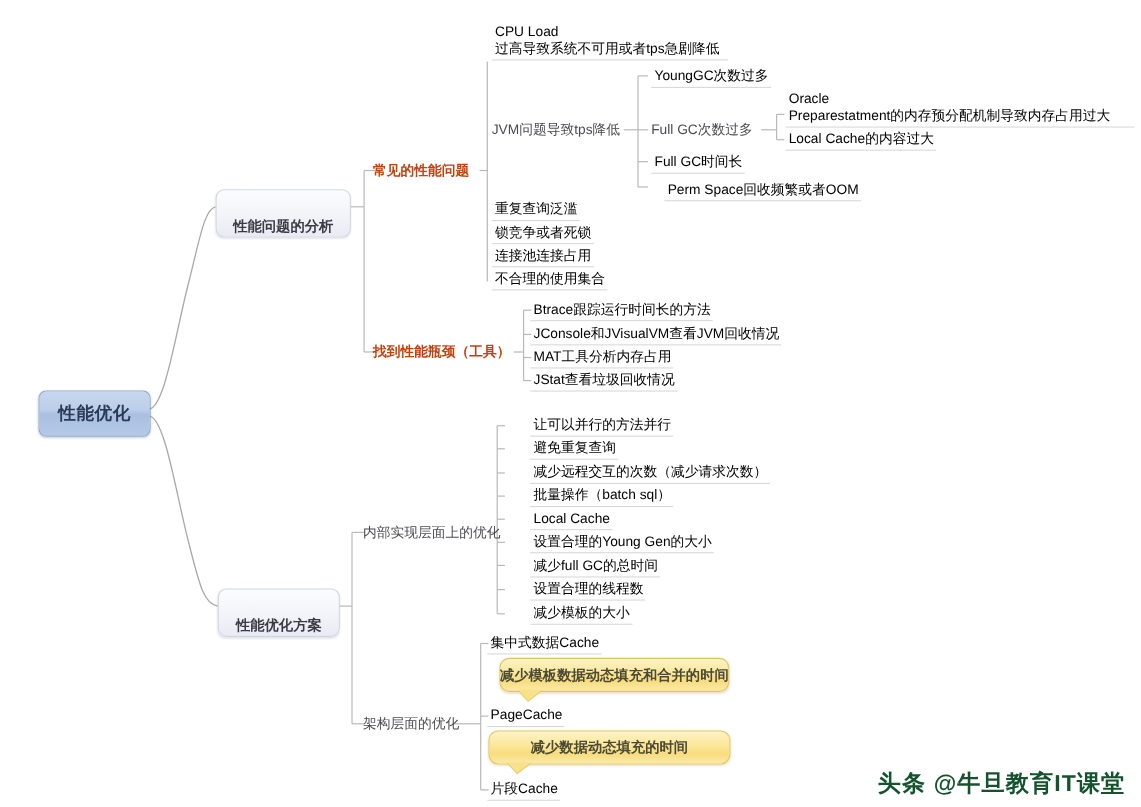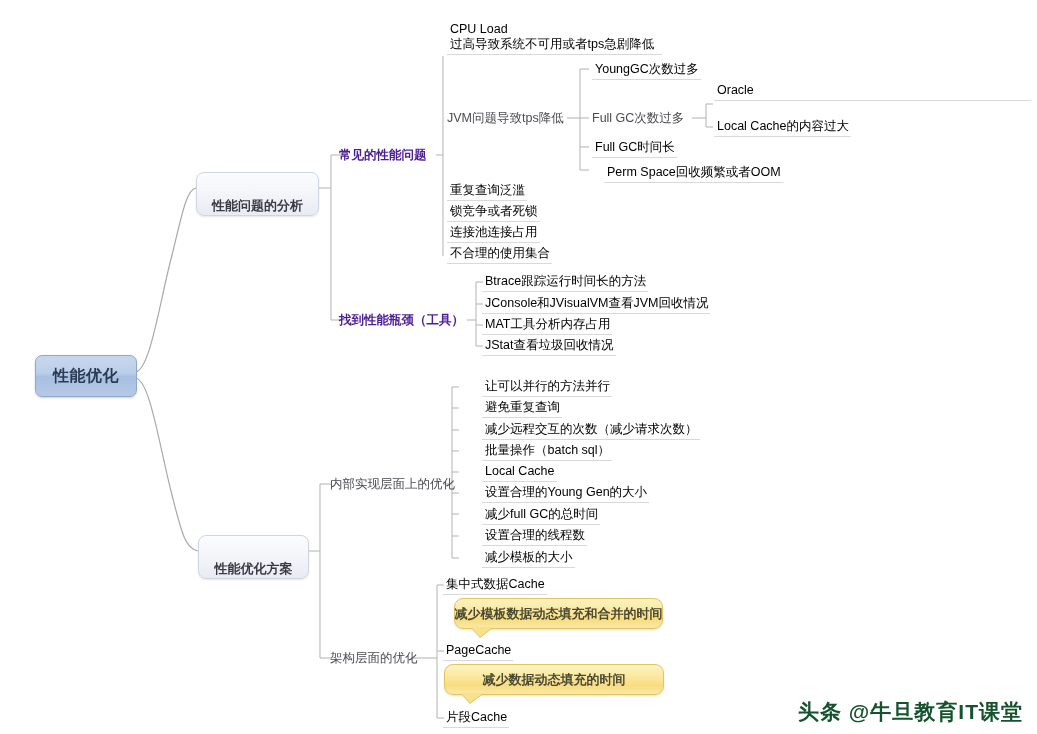--- a/index.html
+++ b/index.html
@@ -72,21 +72,21 @@
     white-space: nowrap;
   }
   #branch-analysis { left: 196px; top: 172px; width: 123px; }
   #branch-solution { left: 198px; top: 535px; width: 111px; }
 
   
   .topic2 {
     position: absolute;
     font-size: 12.5px;
     font-weight: bold;
-    color: #4c1d95;
+    color: #c2410c;
     white-space: nowrap;
   }
   .topic2.normalwt { font-weight: normal; color: #4a4a52; }
 
   
   .leaf {
     position: absolute;
     font-size: 12.5px;
     color: #000000;
     white-space: nowrap;
@@ -242,20 +242,21 @@
   <div class="leaf" style="left:447px; top:224px;">连接池连接占用</div>
   <div class="leaf" style="left:447px; top:245px;">不合理的使用集合</div>
 
   <div class="leaf" style="left:592px; top:61px;">YoungGC次数过多</div>
   <div class="topic2 normalwt" style="left:592px; top:110px;">Full GC次数过多</div>
   <div class="leaf" style="left:592px; top:139px;">Full GC时间长</div>
   <div class="leaf" style="left:592px; top:164px;margin-left:12px;">Perm Space回收频繁或者OOM</div>
 
   <div class="leaf two-line" style="left:714px; top:83px; width:312px;">
     <span class="ln">Oracle</span>
+    <span class="ln">Preparestatment的内存预分配机制导致内存占用过大</span>
   </div>
   <div class="leaf" style="left:714px; top:118px;">Local Cache的内容过大</div>
 
   <div class="leaf" style="left:482px; top:273px;">Btrace跟踪运行时间长的方法</div>
   <div class="leaf" style="left:482px; top:295px;">JConsole和JVisualVM查看JVM回收情况</div>
   <div class="leaf" style="left:482px; top:316px;">MAT工具分析内存占用</div>
   <div class="leaf" style="left:482px; top:337px;">JStat查看垃圾回收情况</div>
 
   <div class="leaf" style="left:482px; top:378px;">让可以并行的方法并行</div>
   <div class="leaf" style="left:482px; top:399px;">避免重复查询</div>

